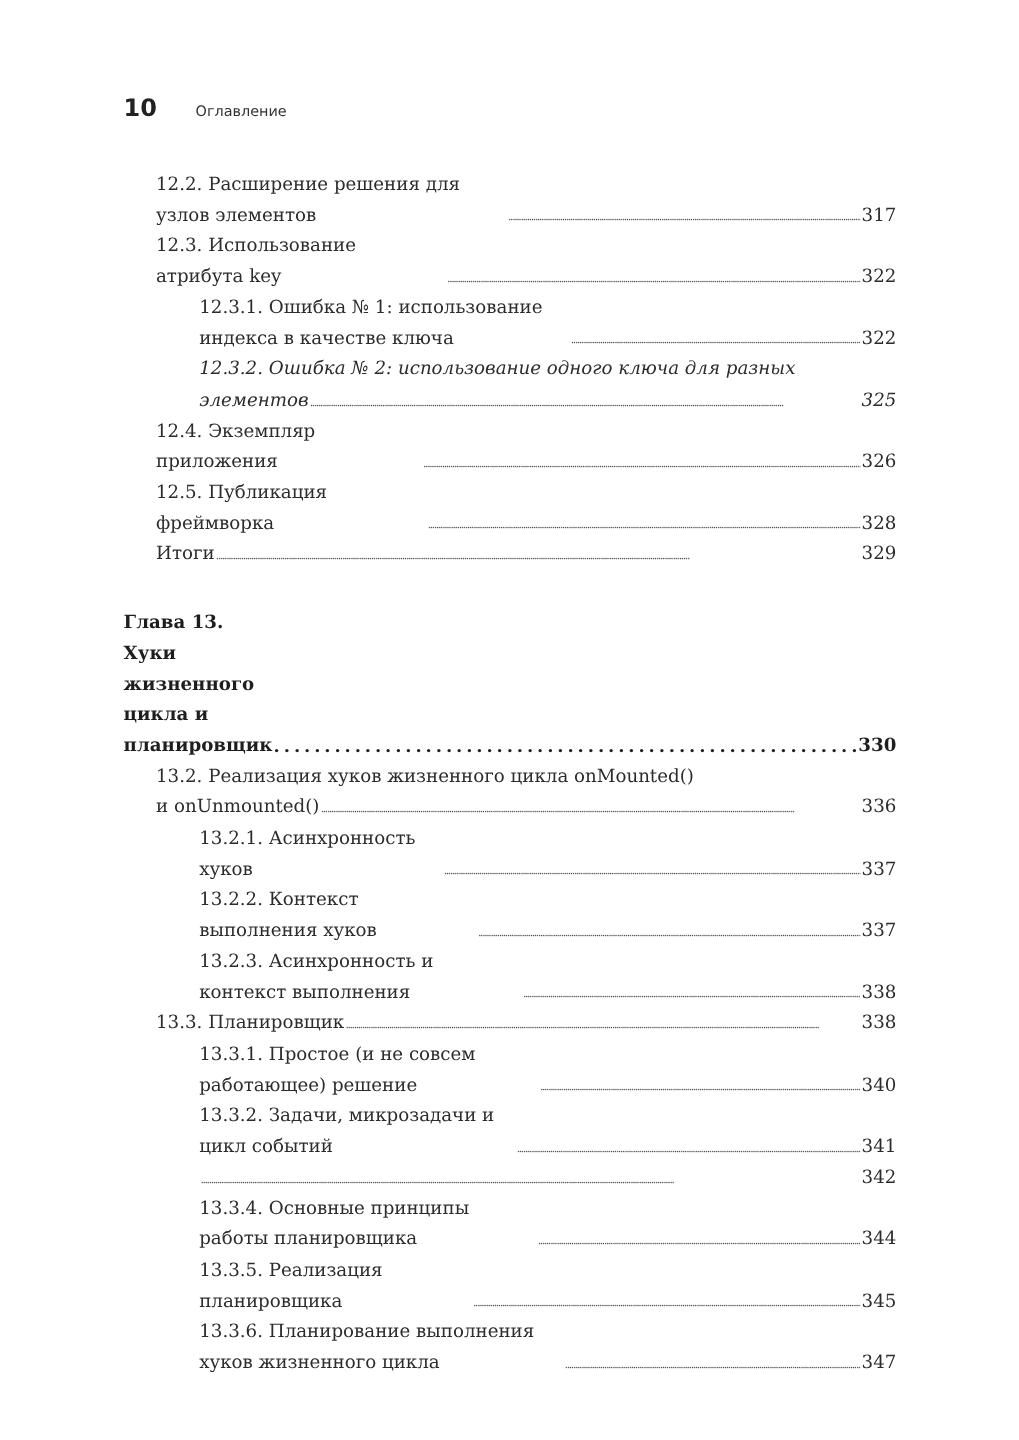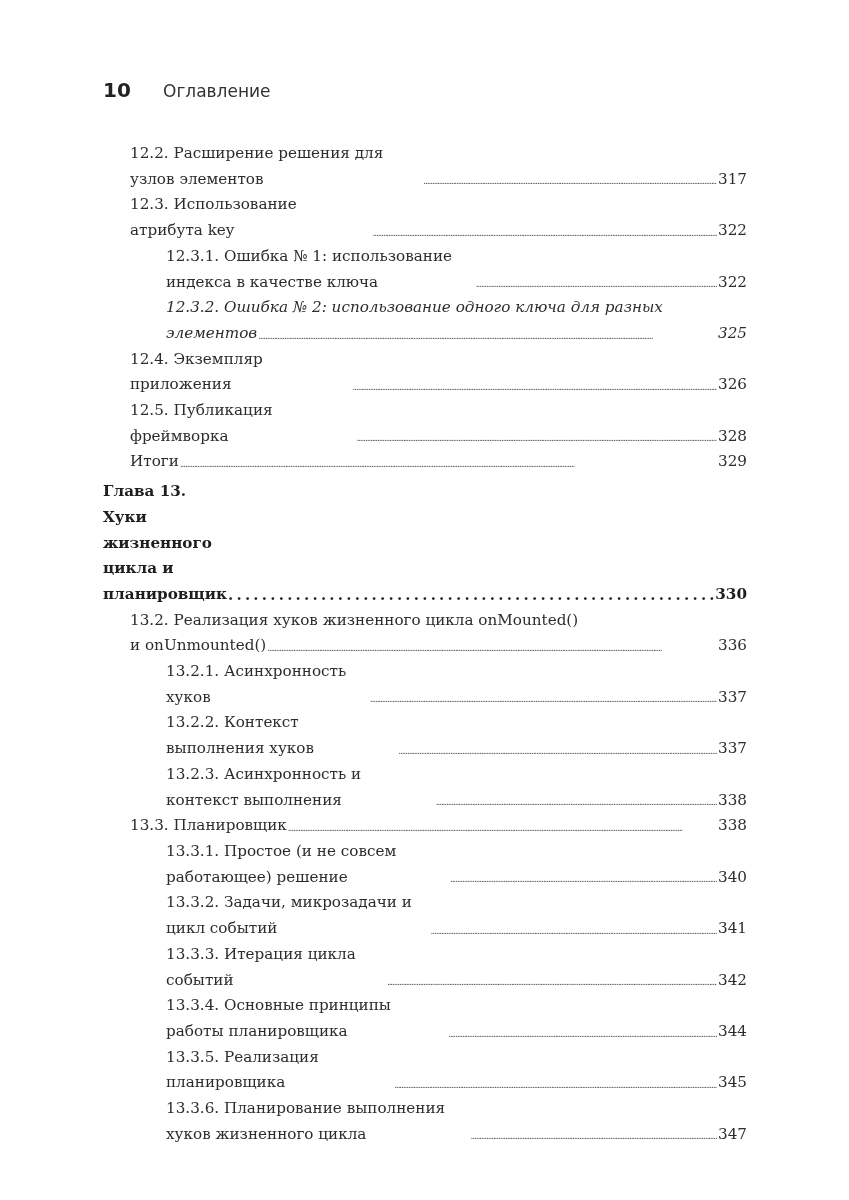--- a/index.html
+++ b/index.html
@@ -1,24 +1,24 @@
 <!DOCTYPE html>
 <html><head>
   <meta charset="utf-8">
   <style>
     html, body { margin: 0; padding: 0; background: #ffffff; }
     body { width: 849px; height: 1200px; position: relative; overflow: hidden; color: #2a2a2a; }
     .header { position: absolute; left: 103px; top: 78px; height: 26px; display: flex; align-items: baseline; justify-content: center; }
     .page-num { font-family: "DejaVu Sans", sans-serif; font-weight: bold; font-size: 20px; color: #222; width: 60px; }
-    .running-title { font-family: "DejaVu Sans", sans-serif; font-size: 17px; color: #333; }
+    .running-title { font-family: "DejaVu Sans", sans-serif; font-size: 12px; color: #333; }
     .toc { position: absolute; left: 103px; top: 141px; width: 644px; font-family: "DejaVu Serif", serif; font-size: 15.2px; color: #2c2c2c; }
     .row { display: flex; align-items: flex-end; line-height: 25.7px; }
     .row.lvl2 { padding-left: 27px; }
     .row.lvl3 { padding-left: 63px; }
-    .row.chapter { font-weight: bold; color: #1e1e1e; margin-top: 4px; margin-bottom: 0; }
+    .row.chapter { font-weight: bold; color: #1e1e1e; margin-top: 31px; margin-bottom: 0; }
     .row .title { white-space: pre-wrap; flex: 0 1 auto; }
     .row .leader { flex: 1 1 auto; overflow: hidden; white-space: nowrap; margin: 0 1px; min-width: 10px; font-size: 9px; letter-spacing: 0.5px; line-height: 22px; color: #555; }
     .row.chapter .leader { font-size: 15px; letter-spacing: 2px; color: #1e1e1e; line-height: 25px; }
     .row .leader::before { content: ". . . . . . . . . . . . . . . . . . . . . . . . . . . . . . . . . . . . . . . . . . . . . . . . . . . . . . . . . . . . . . . . . . . . . . . . . . . . . . . . . . . . . . . . . . . . . . . . . . . . . . . . . . . . . . . . . . . . . . . . . . . . . . . . . . . . . . . . . . . . . . . . . . . . . . . . . . . . . . . . . . . . . . . . . . . . . . . . . . . . . . . . . . . . . . . . . . . . . . . . . . . . . . . . . . . . . . . . . . . . . . . . . . . . ."; letter-spacing: -2px; }
     .row.chapter .leader::before { letter-spacing: -1px; }
     .row .page { flex: 0 0 auto; text-align: center; }
     .multi { display: flex; flex-direction: column; }
     .multi .first { line-height: 25.7px; }
     .multi .last { display: flex; align-items: flex-end; line-height: 25.7px; }
     .lvl2.multi { padding-left: 27px; }
@@ -108,21 +108,20 @@
       <span class="title">13.3.1. Простое (и не совсем работающее) решение</span>
       <span class="leader"></span>
       <span class="page">340</span>
     </div>
     <div class="row lvl3">
       <span class="title">13.3.2. Задачи, микрозадачи и цикл событий</span>
       <span class="leader"></span>
       <span class="page">341</span>
     </div>
     <div class="row lvl3">
-      <span class="title">13.3.3. Итерация цикла событий</span>
       <span class="leader"></span>
       <span class="page">342</span>
     </div>
     <div class="row lvl3">
       <span class="title">13.3.4. Основные принципы работы планировщика</span>
       <span class="leader"></span>
       <span class="page">344</span>
     </div>
     <div class="row lvl3">
       <span class="title">13.3.5. Реализация планировщика</span>

